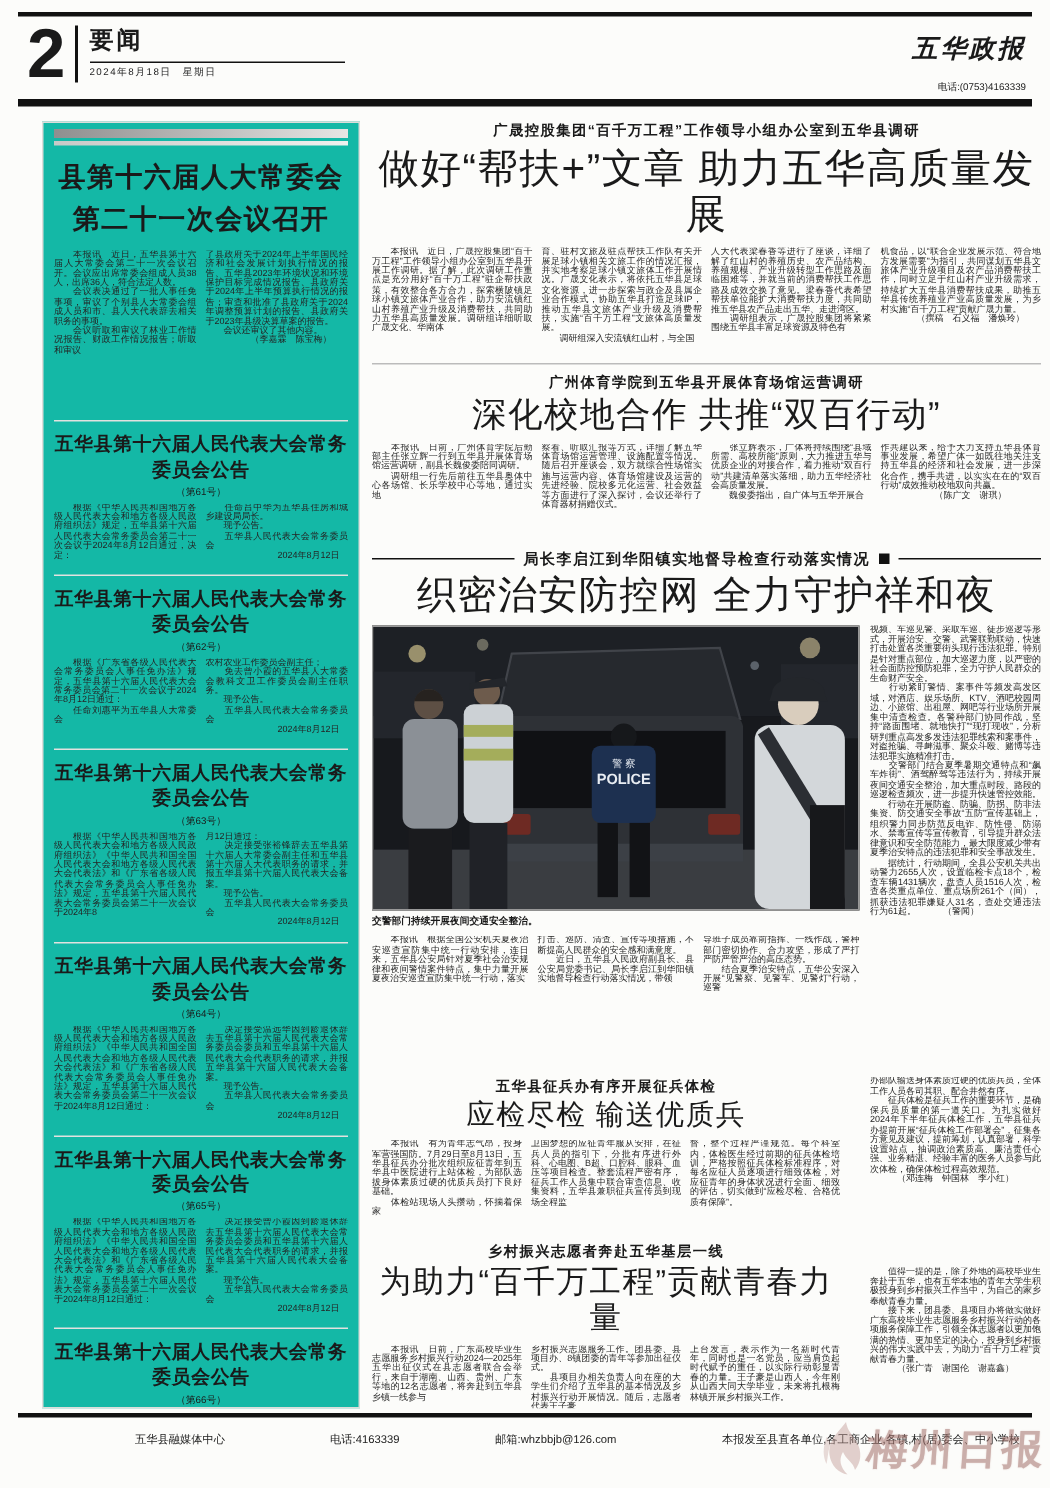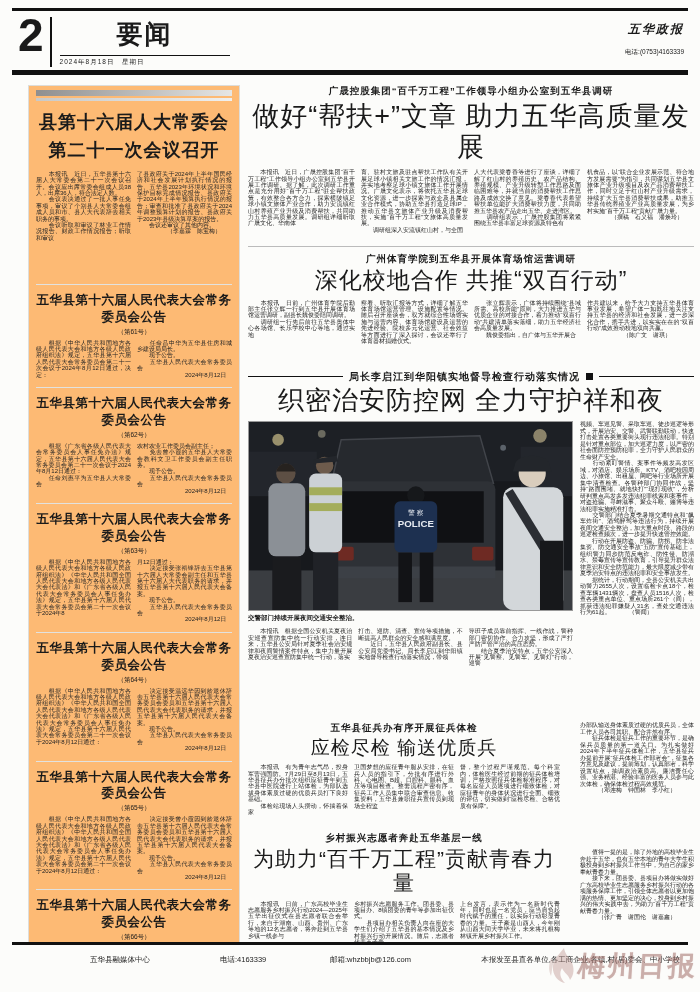--- a/index.html
+++ b/index.html
@@ -6,33 +6,33 @@
   html { -webkit-text-size-adjust:none; }
   body { background:#e9e9e7; font-family:"Liberation Sans", sans-serif; }
   .page { position:relative; width:700px; height:992px; margin:0 auto; background:#fcfcfa; color:#1a1a1a; overflow:hidden; }
 
   
   .top-rule { height:3px; background:#111; margin:8px 12px 0 12px; }
   .mast-row { display:flex; justify-content:space-between; align-items:flex-start; padding:4px 16px 0 18px; }
   .mast-left { display:flex; gap:8px; }
   .page-num { font-size:46px; font-weight:bold; line-height:40px; letter-spacing:-2px; }
   .section-block { border-left:2px solid #111; padding-left:8px; margin-top:2px; }
-  .section-name { font-size:26px; font-weight:bold; letter-spacing:2px;text-align:center; }
+  .section-name { font-size:16px; font-weight:bold; letter-spacing:2px; }
   .mast-divider { height:1px; background:#111; width:170px; margin:3px 0 2px 0; }
   .mast-date { font-size:6.5px; color:#222; letter-spacing:1px; }
   .mast-right { text-align:right; padding-top:6px; }
-  .paper-name { font-family:"Liberation Serif", serif; font-style:italic; font-weight:bold; font-size:12px; letter-spacing:2px; }
+  .paper-name { font-family:"Liberation Serif", serif; font-style:italic; font-weight:bold; font-size:17px; letter-spacing:2px; }
   .paper-phone { font-size:6.5px; margin-top:10px; }
   .thick-rule { height:5px; background:#111; margin:3px 12px 0 12px; }
 
   
   .content { display:flex; gap:8px; padding:10px 6px 0 28px; height:868px; overflow:hidden; }
 
   
-  .left-col { width:212px; flex:none; background:#fdba74; border:1px solid #ddddda; padding:4px 7px 6px 7px; overflow:hidden; }
+  .left-col { width:212px; flex:none; background:#14b8a6; border:1px solid #ddddda; padding:4px 7px 6px 7px; overflow:hidden; }
   .grad-bar { height:6px; background:linear-gradient(to right,#8f8f8f,#e6e6e4); margin-bottom:2px; }
   .grad-bar2 { height:3px; background:linear-gradient(to right,#c9c9c7,#f0f0ee); margin-bottom:8px; }
   .lead-title { font-family:"Liberation Serif", serif; font-weight:bold; font-size:18px; text-align:center; line-height:1.55; letter-spacing:1px; }
   .lead-body { margin-top:6px; }
   .notice { margin-top:9px; border-top:1px solid #e2e2df; padding-top:7px; }
   .notice-title { font-family:"Liberation Serif", serif; font-weight:bold; font-size:12.5px; text-align:center; line-height:1.35; letter-spacing:.5px; }
   .notice-num { font-size:6.5px; text-align:center; margin:2px 0 3px 0; }
 
   
   .cols { display:flex; gap:6px; }

